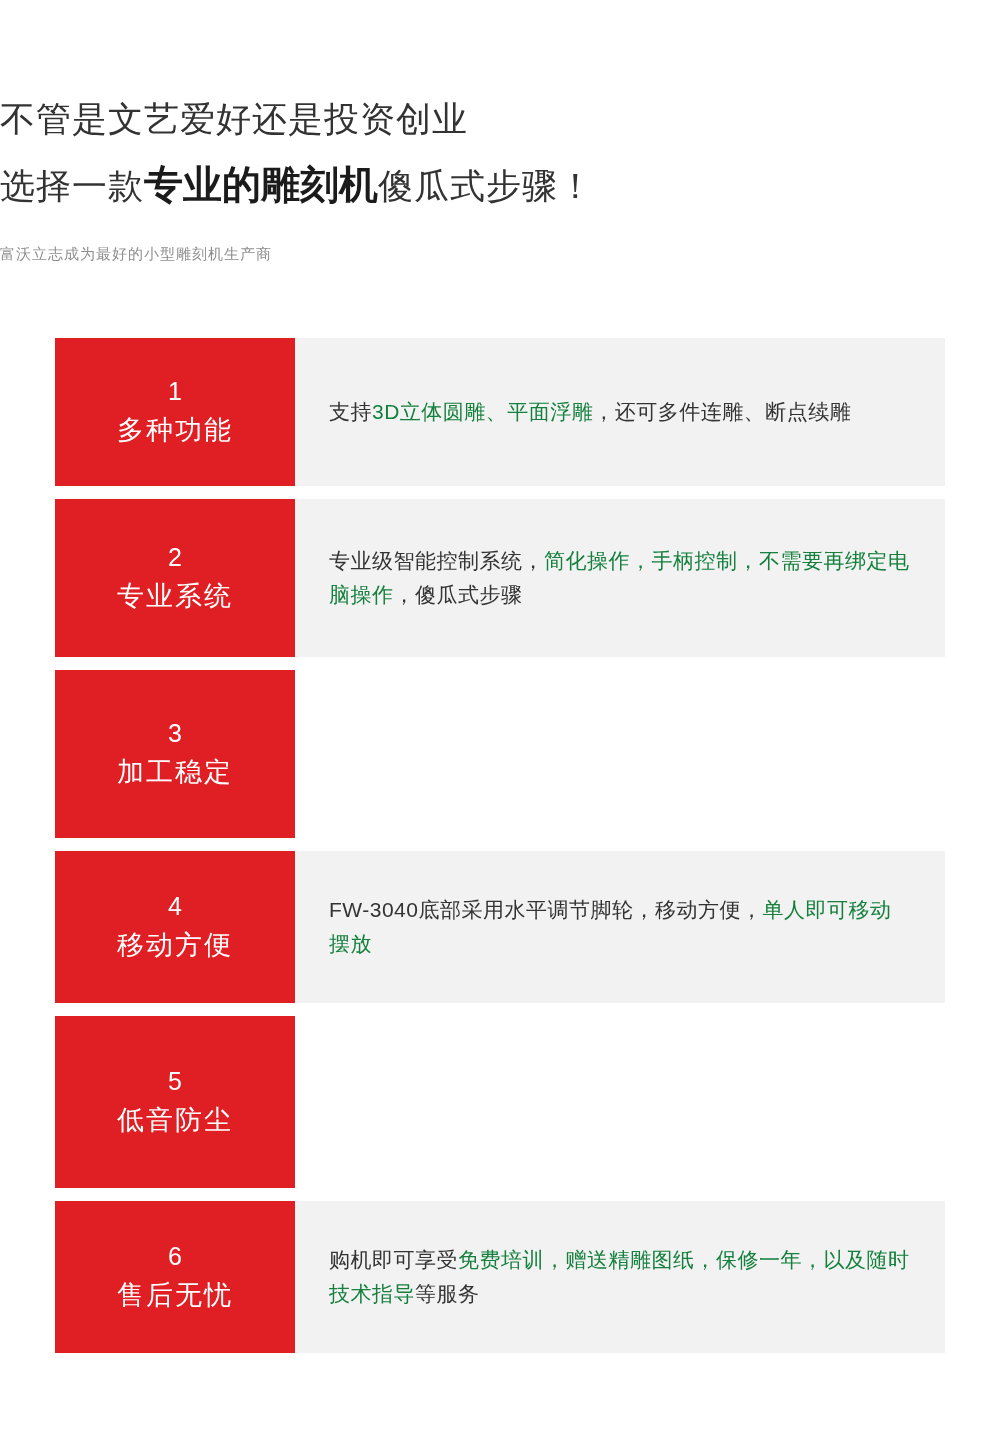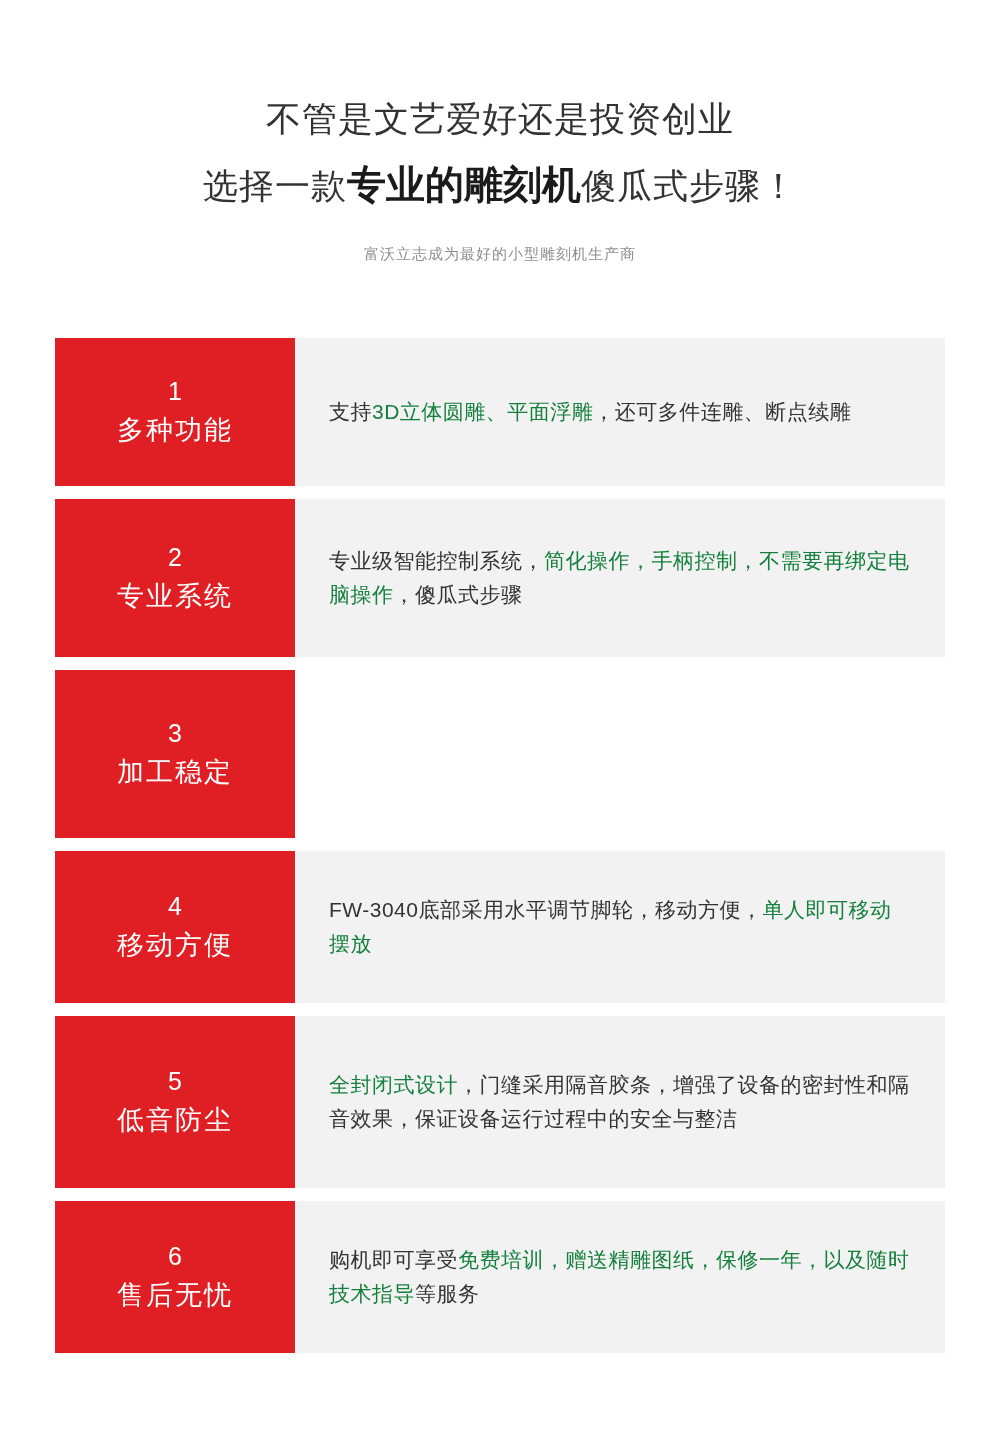--- a/index.html
+++ b/index.html
@@ -18,21 +18,21 @@
     width: 1000px;
     min-height: 1435px;
     position: relative;
     box-sizing: border-box;
     padding: 0;
   }
 
   
   .header {
     padding-top: 98px;
-    text-align: center;
+    text-align: left;
   }
   .headline-1 {
     font-size: 35px;
     line-height: 1.2;
     color: #333333;
     letter-spacing: 1px;
     font-weight: 400;
   }
   .headline-2 {
     margin-top: 22px;
@@ -169,23 +169,20 @@
       <div class="feature-body">
         <div class="feature-text"><span>FW-3040底部采用水平调节脚轮，移动方便，</span><span class="hl">单人即可移动摆放</span></div>
       </div>
     </div>
 
     <div class="feature-row row-5">
       <div class="feature-badge">
         <div class="feature-num">5</div>
         <div class="feature-title">低音防尘</div>
       </div>
-      <div class="feature-body">
-        <div class="feature-text"><span class="hl">全封闭式设计</span><span>，门缝采用隔音胶条，增强了设备的密封性和隔音效果，保证设备运行过程中的安全与整洁</span></div>
-      </div>
     </div>
 
     <div class="feature-row row-6">
       <div class="feature-badge">
         <div class="feature-num">6</div>
         <div class="feature-title">售后无忧</div>
       </div>
       <div class="feature-body">
         <div class="feature-text"><span>购机即可享受</span><span class="hl">免费培训，赠送精雕图纸，保修一年，以及随时技术指导</span><span>等服务</span></div>
       </div>

